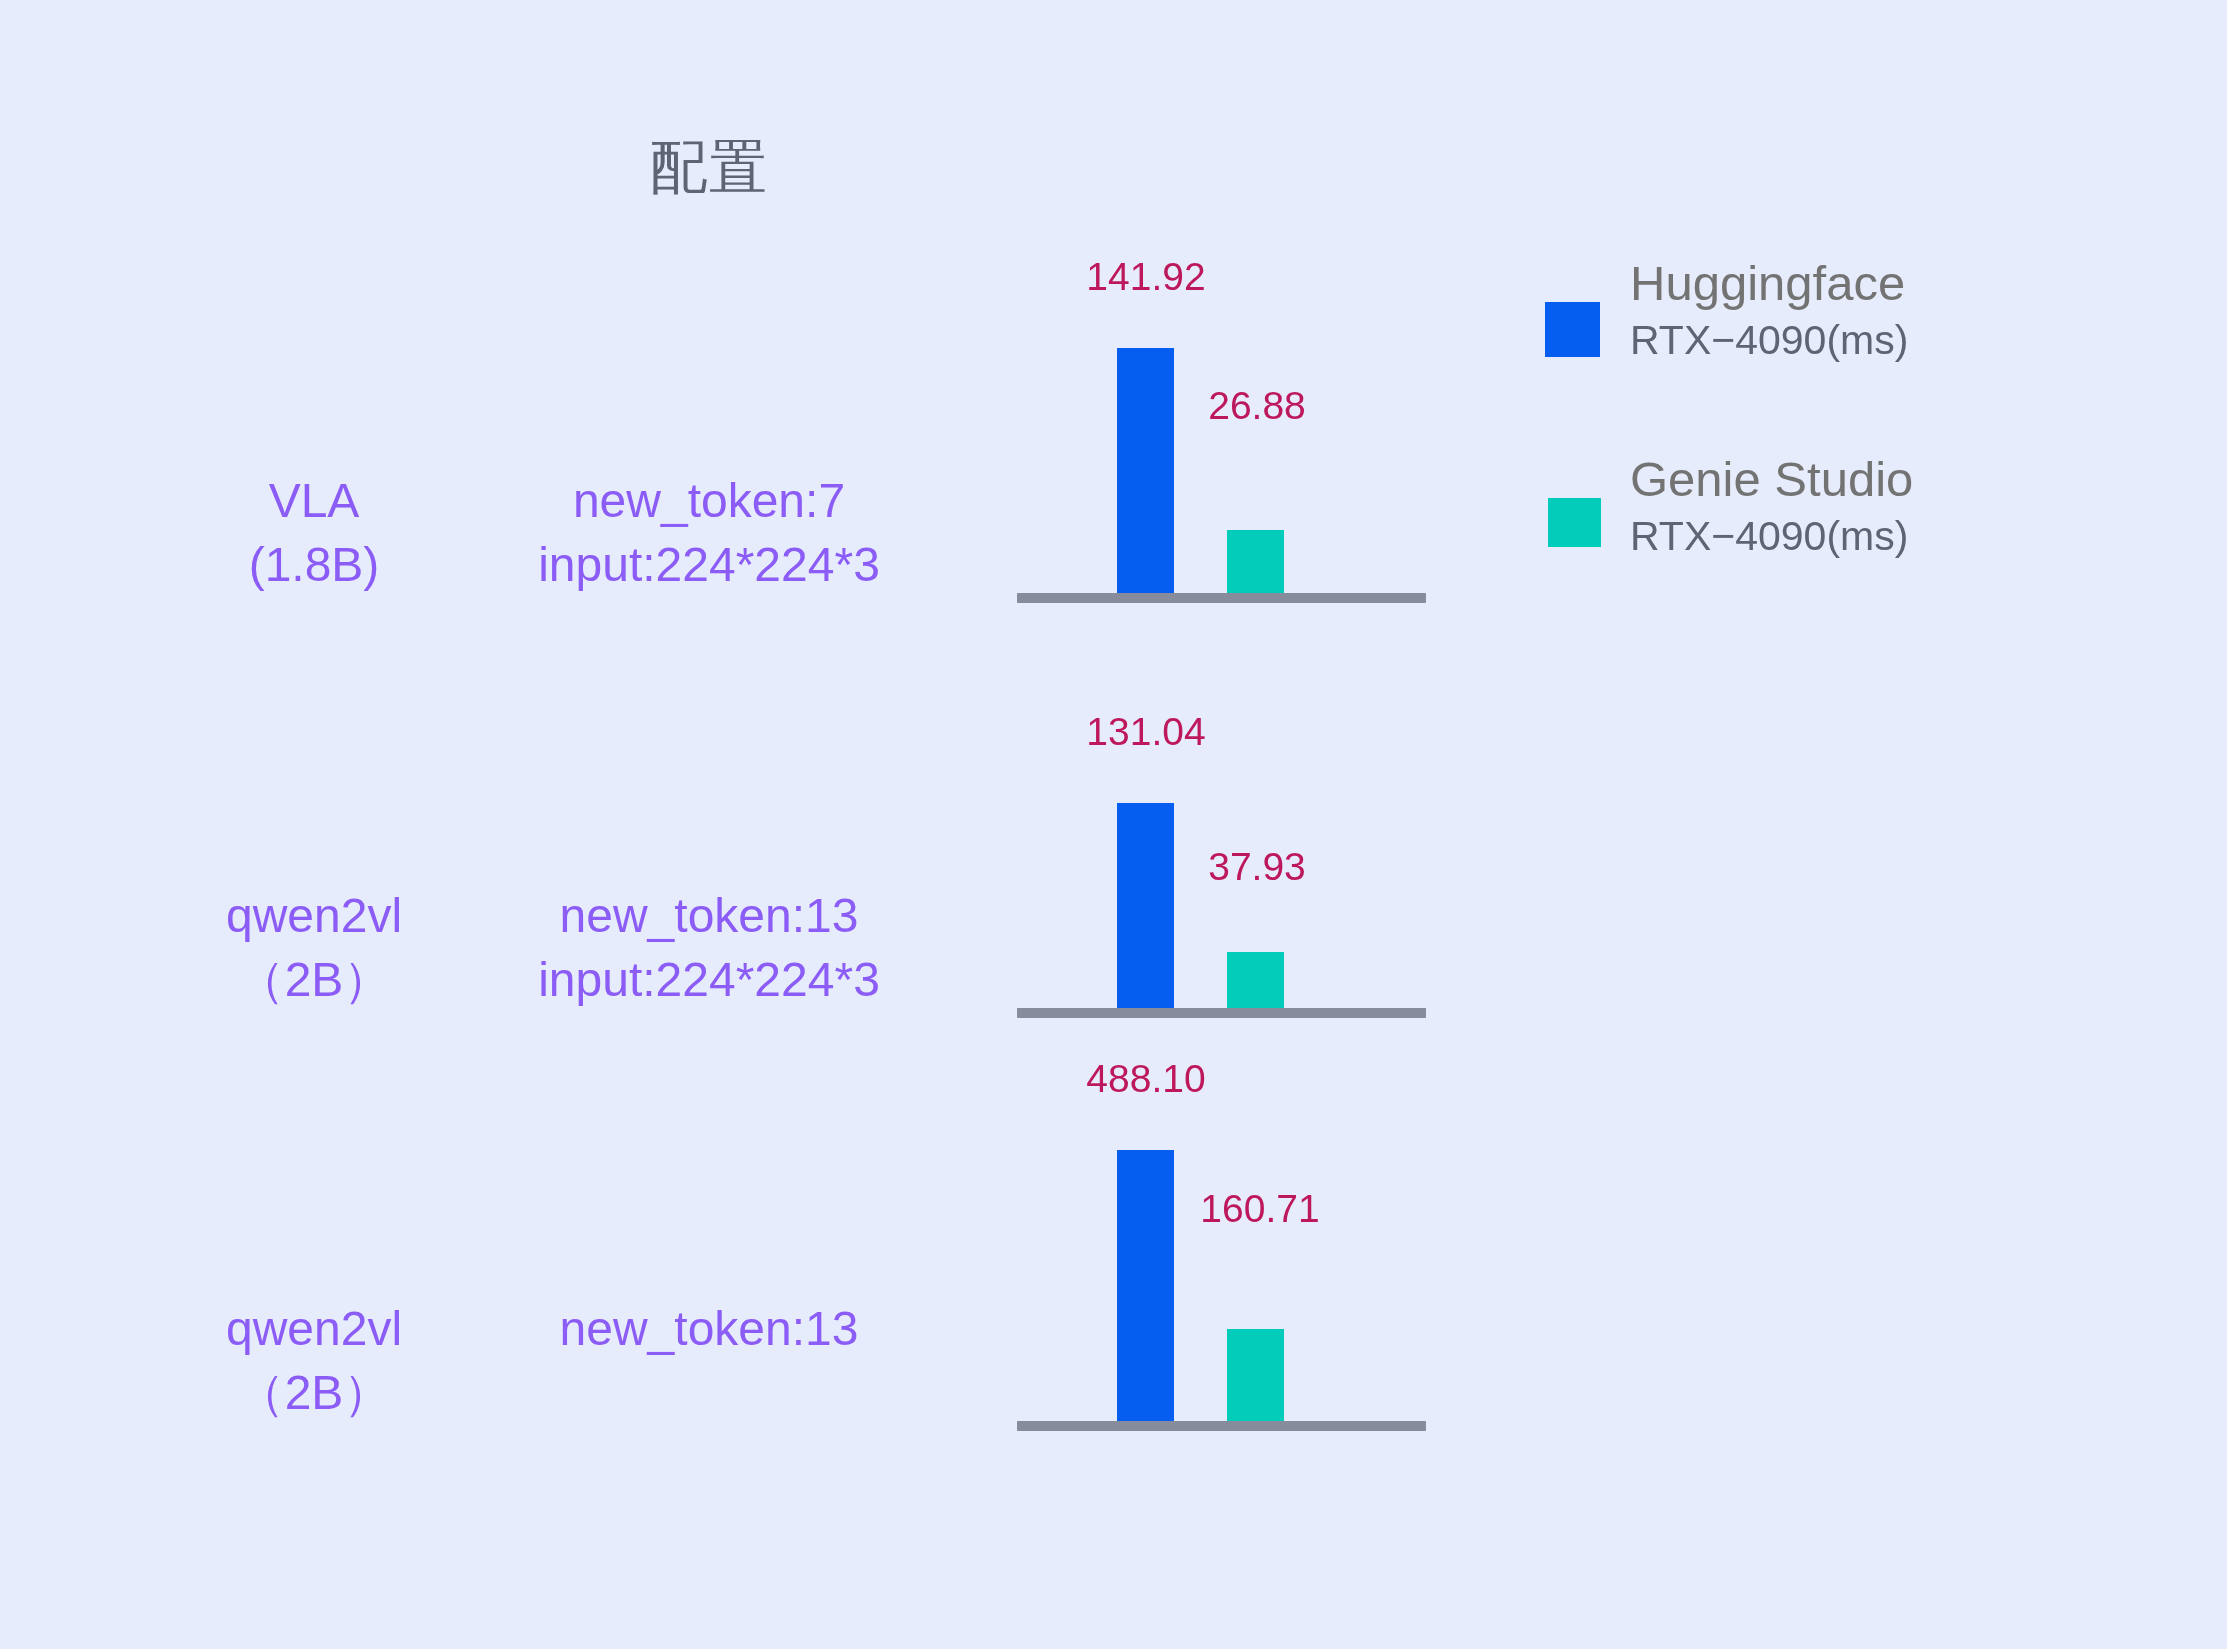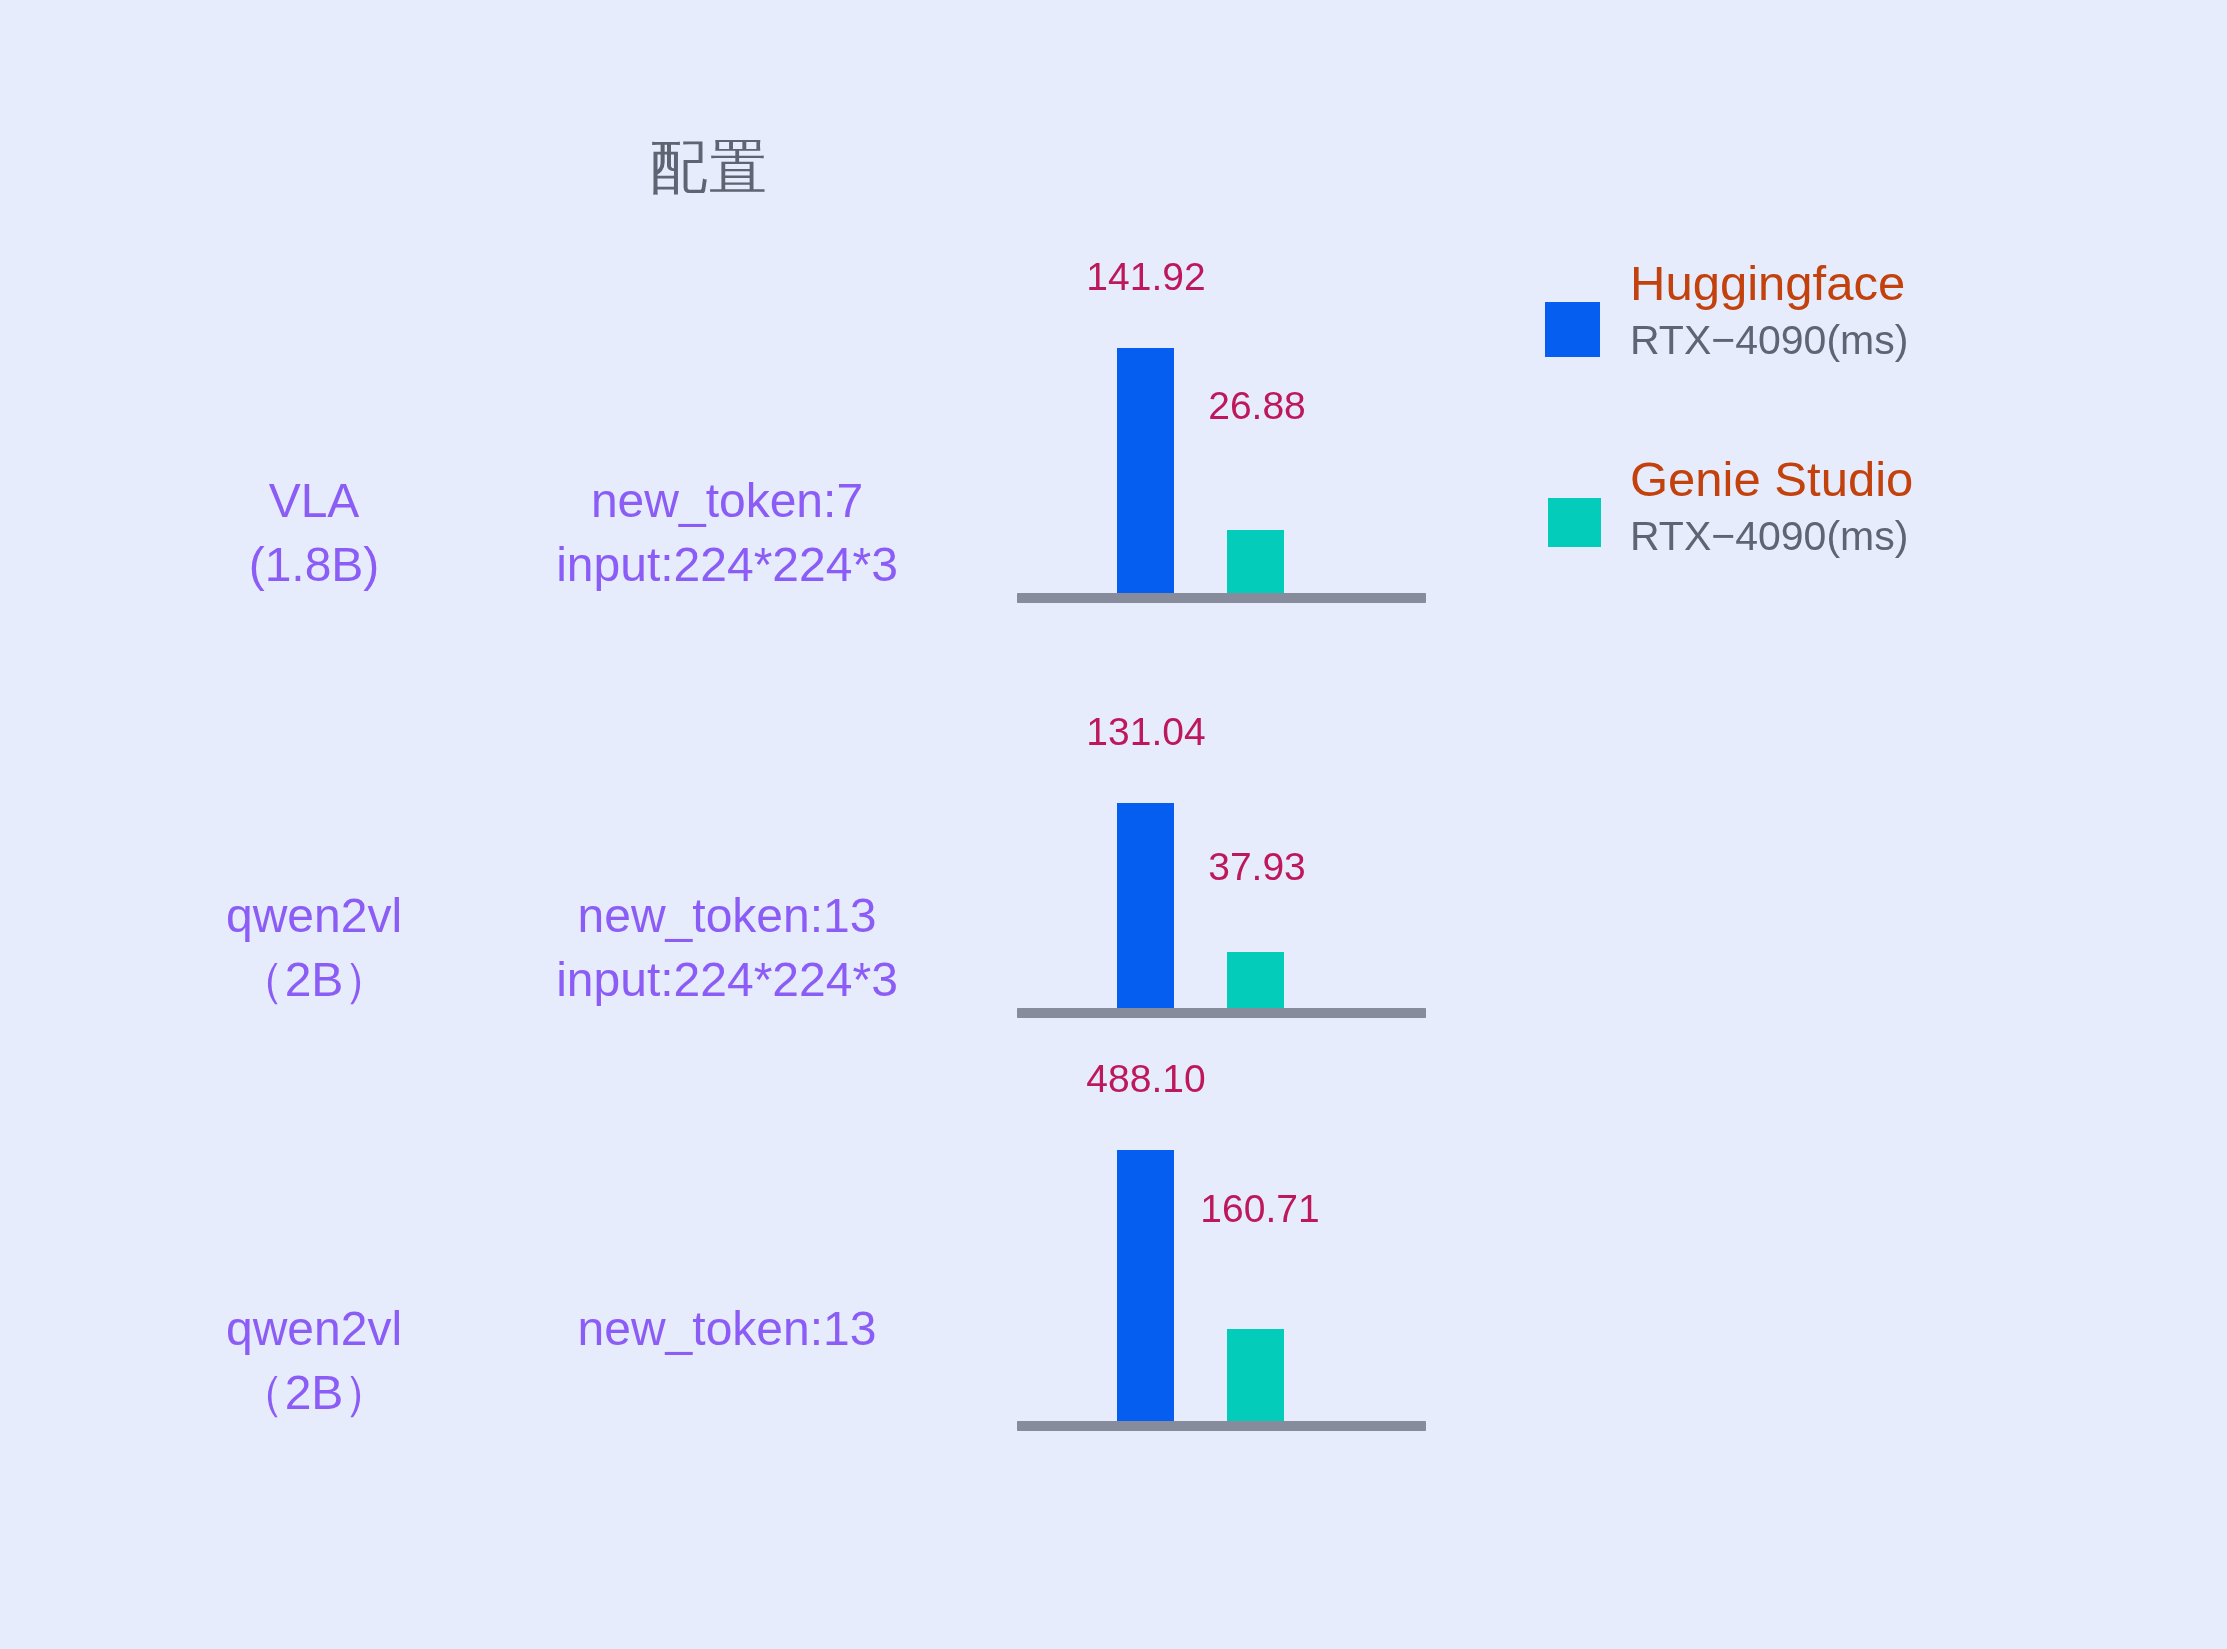--- a/index.html
+++ b/index.html
@@ -35,21 +35,21 @@
     position:absolute;
     color:#8b5cf6;
     font-size:48px;
     line-height:1.34;
     text-align:center;
     white-space:nowrap;
     transform:translateX(-50%);
   }
   .cell .l2{display:block;}
   .cell-model{left:314px;top:132px;}
-  .cell-config{left:709px;top:132px;margin-left:18px;}
+  .cell-config{left:709px;top:132px;}
 
   
   .plot{position:absolute;left:1017px;top:0;width:423px;height:266px;}
   .baseline{
     position:absolute;left:0px;bottom:0px;
     width:409px;height:10.2px;
     background:#868c9b;
     border-radius:0.8px;
   }
   .bar{
@@ -66,21 +66,21 @@
     transform:translateX(-50%);
   }
 
   
   #legend{position:absolute;left:1528px;top:235px;width:549px;height:353px;}
   .lg-item{position:absolute;}
   .lg-swatch{position:absolute;}
   .lg-sw-hf{left:16.5px;top:67px;width:55px;height:55px;background:#055ef0;}
   .lg-sw-gs{left:19.6px;top:263px;width:53px;height:49px;background:#03ccbb;}
   .lg-text{position:absolute;left:102px;white-space:nowrap;}
-  .lg-title{font-size:49px;color:#c2410c;line-height:1.1;}
+  .lg-title{font-size:49px;color:#737373;line-height:1.1;}
   .lg-sub{font-size:41px;color:#5e6472;line-height:1.35;margin-top:2px;}
   #lg-text-hf{top:22px;}
   #lg-text-gs{top:218px;}
 </style>
 </head>
 <body>
 
 <div id="stage">
 
   <div class="hdr" id="hdr-config">配置</div>

